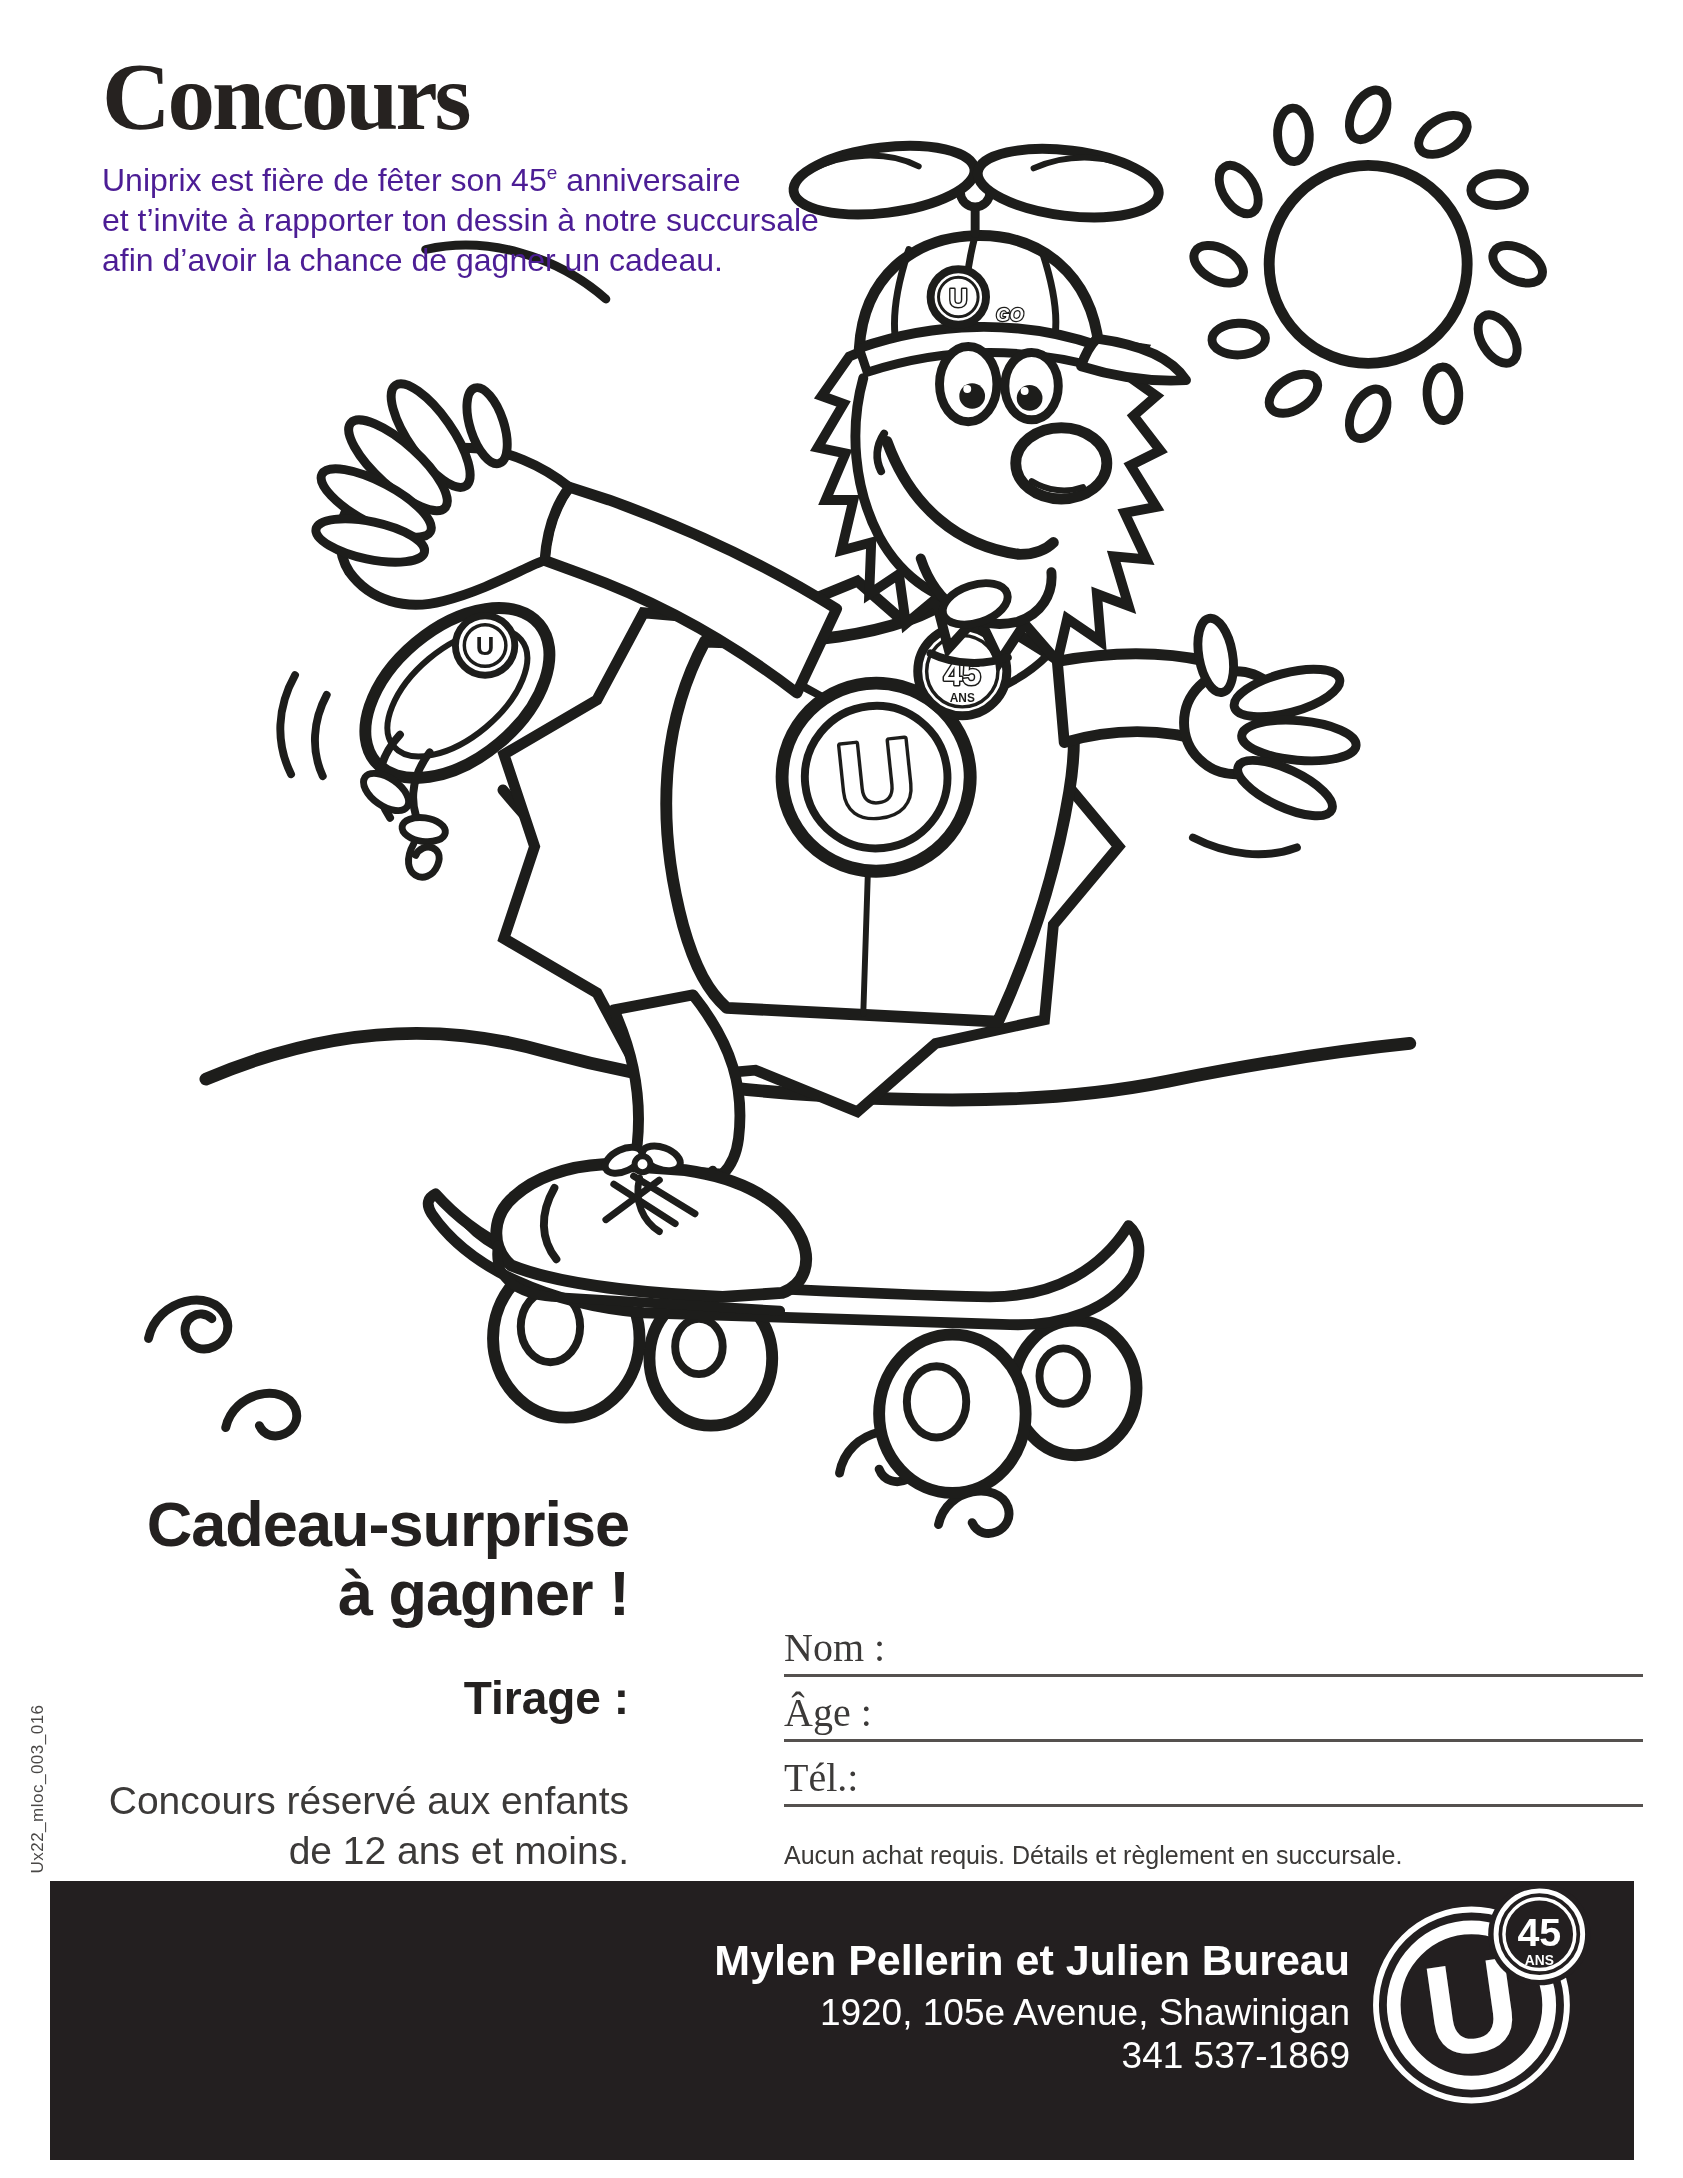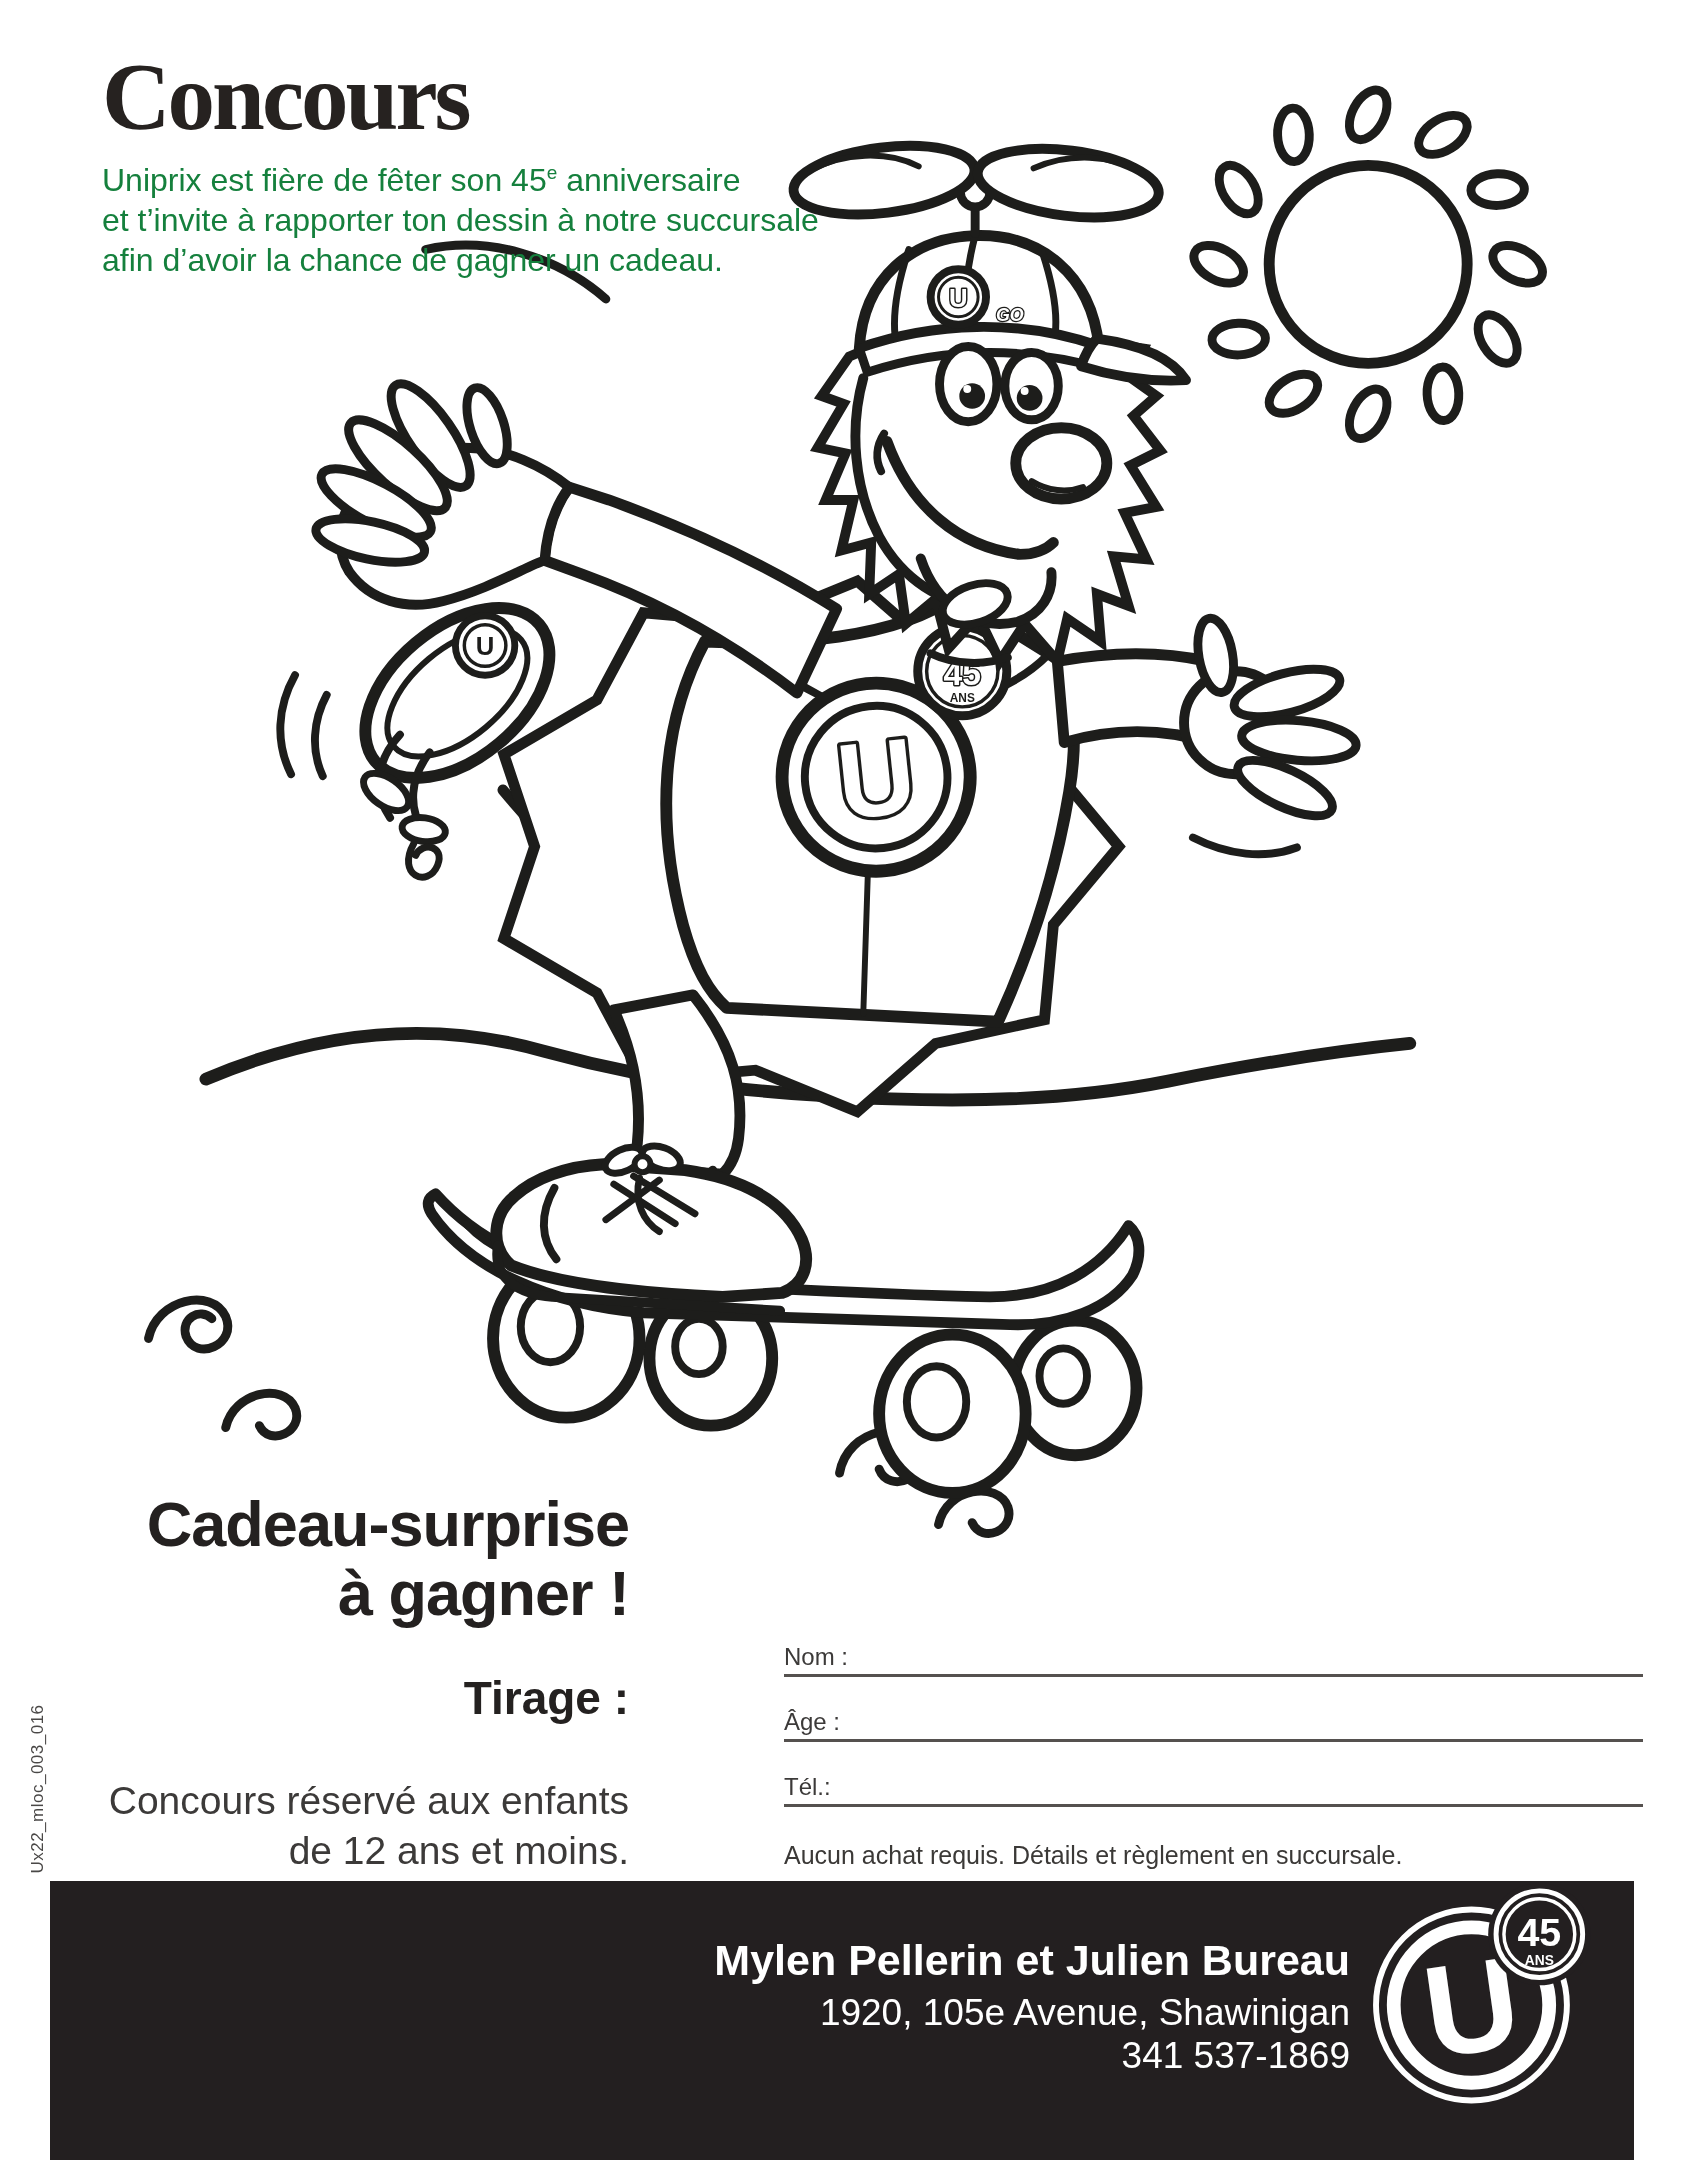--- a/index.html
+++ b/index.html
@@ -13,31 +13,31 @@
   .side-code{
     position:absolute;left:-46px;top:1778px;width:170px;height:22px;
     transform:rotate(-90deg);text-align:center;
     font-size:17px;color:#4a4847;letter-spacing:0.5px;white-space:nowrap;
   }
   .title-block{position:absolute;left:102px;top:48px;width:752px;}
   .page-title{
     font-family:"Liberation Serif",serif;font-weight:bold;
     font-size:95px;line-height:1.05;color:#262220;letter-spacing:-3px;margin:0;
   }
-  .intro{margin-top:12px;font-size:32px;line-height:40px;color:#15803d;}
+  .intro{margin-top:12px;font-size:32px;line-height:40px;color:#4c1d95;}
   .intro sup{font-size:19px;vertical-align:super;line-height:0;}
 
   .promo{position:absolute;left:84px;top:1490px;width:545px;text-align:right;color:#242120;}
   .promo-heading{font-size:63px;font-weight:bold;letter-spacing:-1px;line-height:1.1;margin:0;}
   .draw-label{margin-top:42px;font-size:46px;font-weight:bold;}
   .promo-note{margin-top:51px;font-size:39px;line-height:1.28;color:#3c3a39;}
 
   .entry-form{position:absolute;left:784px;top:1612px;width:859px;}
   .form-row{position:relative;height:65px;margin-bottom:0;}
-  .form-label{position:absolute;left:0;bottom:6px;font-size:24px;color:#3c3a39;}
+  .form-label{position:absolute;left:0;bottom:6px;font-size:40px;color:#3c3a39;font-family:Liberation Serif, serif;}
   .form-line{position:absolute;left:0;right:0;bottom:0;border-bottom:3px solid #55514f;height:0;}
   .disclaimer{margin-top:34px;font-size:25px;color:#3b3937;}
 
   .footer-bar{
     position:absolute;left:50px;top:1881px;width:1584px;height:279px;
     background:#231f20;color:#ffffff;
   }
   .footer-text{position:absolute;top:55px;right:284px;text-align:right;line-height:1.16;}
   .footer-owners{font-size:43px;font-weight:bold;margin-bottom:6px;}
   .footer-address,.footer-phone{font-size:37px;font-weight:normal;}

